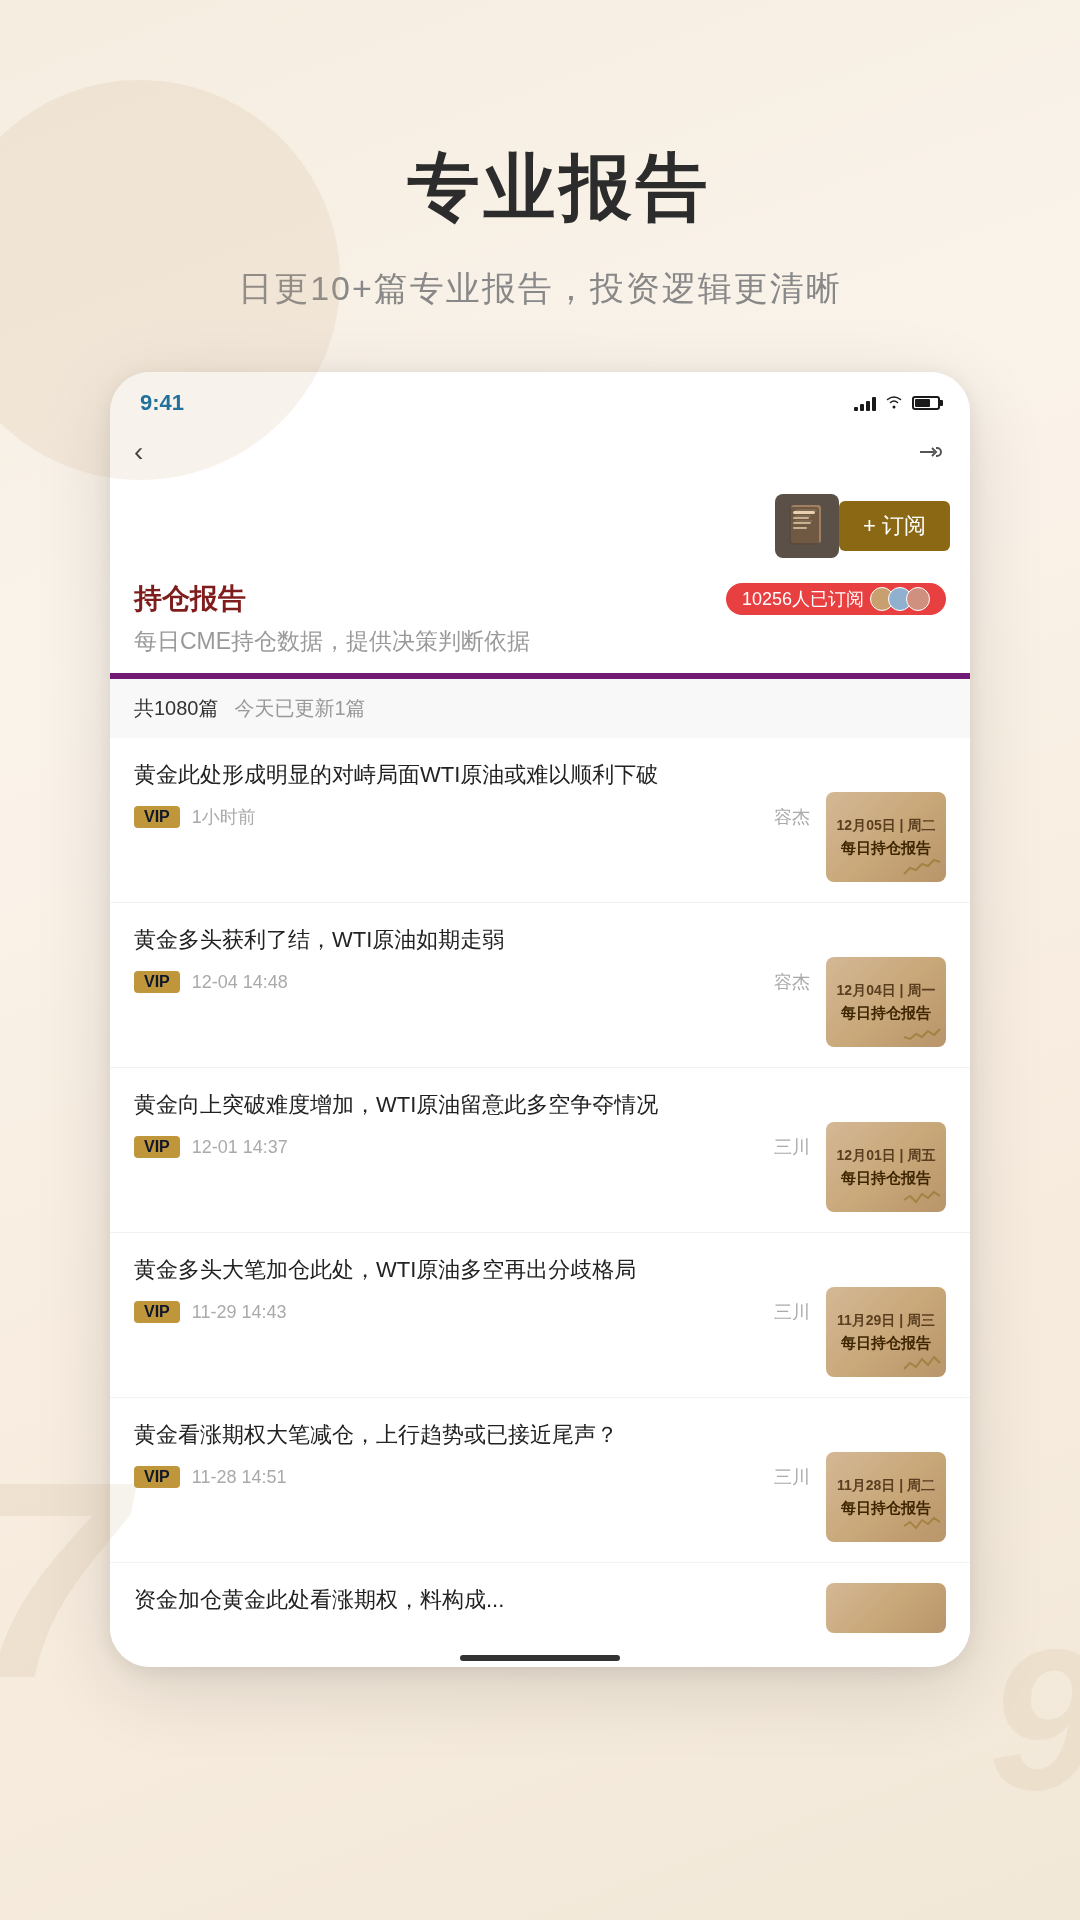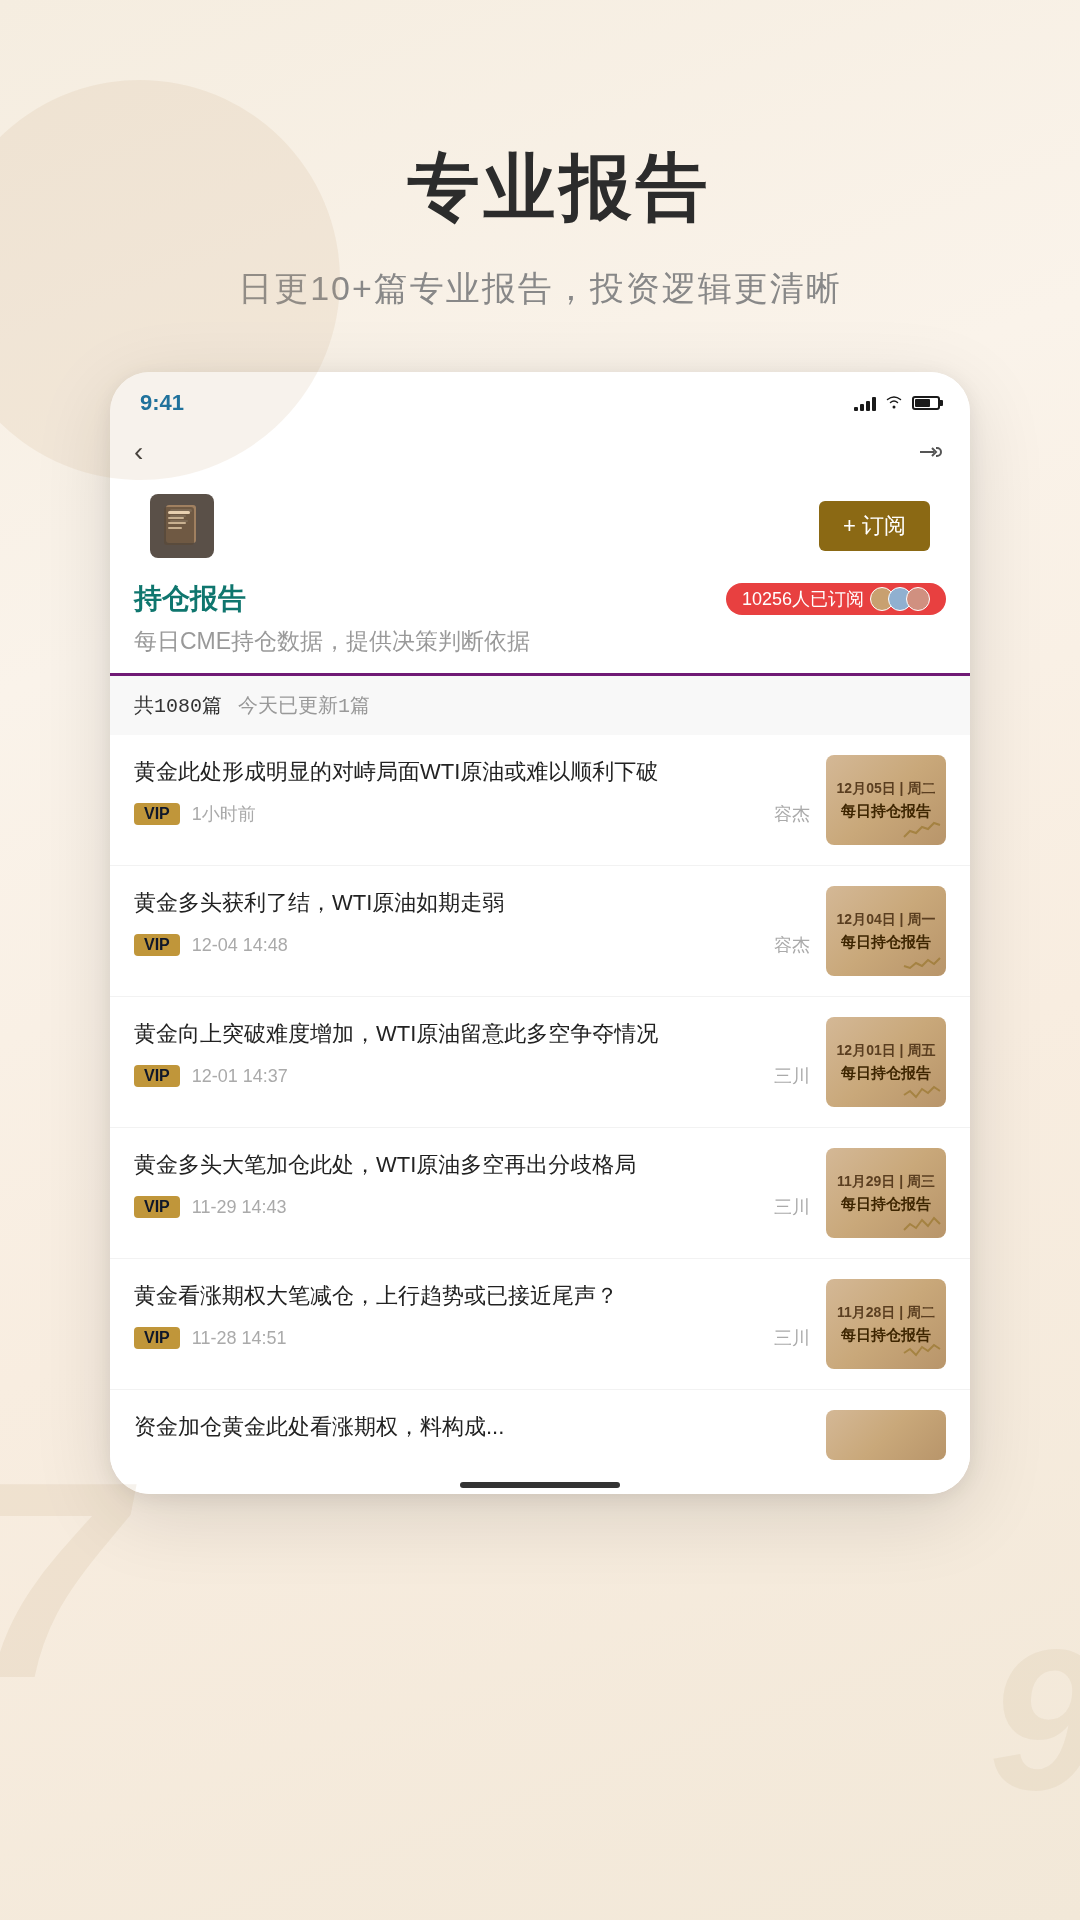--- a/index.html
+++ b/index.html
@@ -186,23 +186,23 @@
     }
 
     .share-svg {
       width: 24px;
       height: 24px;
     }
 
     
     .channel-header {
       display: flex;
-      justify-content: space-between;
-      align-items: center;
-      padding: 10px 40px 16px;
+      justify-content: flex-end;
+      align-items: center;
+      padding: 10px 20px 16px;
       background: #fff;
     }
 
     .channel-icon {
       width: 64px;
       height: 64px;
       background: #5a5048;
       border-radius: 8px;
       display: flex;
       align-items: center;
@@ -231,21 +231,21 @@
     .channel-name-row {
       display: flex;
       align-items: center;
       justify-content: space-between;
       margin-bottom: 8px;
     }
 
     .channel-name {
       font-size: 28px;
       font-weight: 700;
-      color: #0f766e;
+      color: #7f1d1d;
     }
 
     .subscriber-badge {
       background: #e84040;
       color: #fff;
       border-radius: 20px;
       padding: 4px 16px;
       font-size: 18px;
       display: flex;
       align-items: flex-end;
@@ -271,22 +271,21 @@
       color: #999;
     }
 
     
     .stats-row {
       padding: 16px 24px;
       background: #f8f8f8;
       display: flex;
       align-items: center;
       gap: 16px;
-      border-top: 3px solid #701a75;
-      font-family: Liberation Mono, monospace;
+      border-top: 6px solid #701a75;
     }
 
     .stats-text {
       font-size: 20px;
       color: #333;
       font-weight: 500;
     }
 
     .stats-update {
       font-size: 20px;
@@ -349,20 +348,21 @@
       height: 90px;
       border-radius: 8px;
       overflow: hidden;
       flex-shrink: 0;
       background: linear-gradient(135deg, #d4b896 0%, #c9a87a 50%, #b8956a 100%);
       display: flex;
       flex-direction: column;
       align-items: center;
       justify-content: center;
       position: relative;
+      margin-top: 34px;
     }
 
     .thumb-date {
       font-size: 14px;
       color: #5a3e20;
       font-weight: 600;
       text-align: center;
       line-height: 1.4;
     }
 

